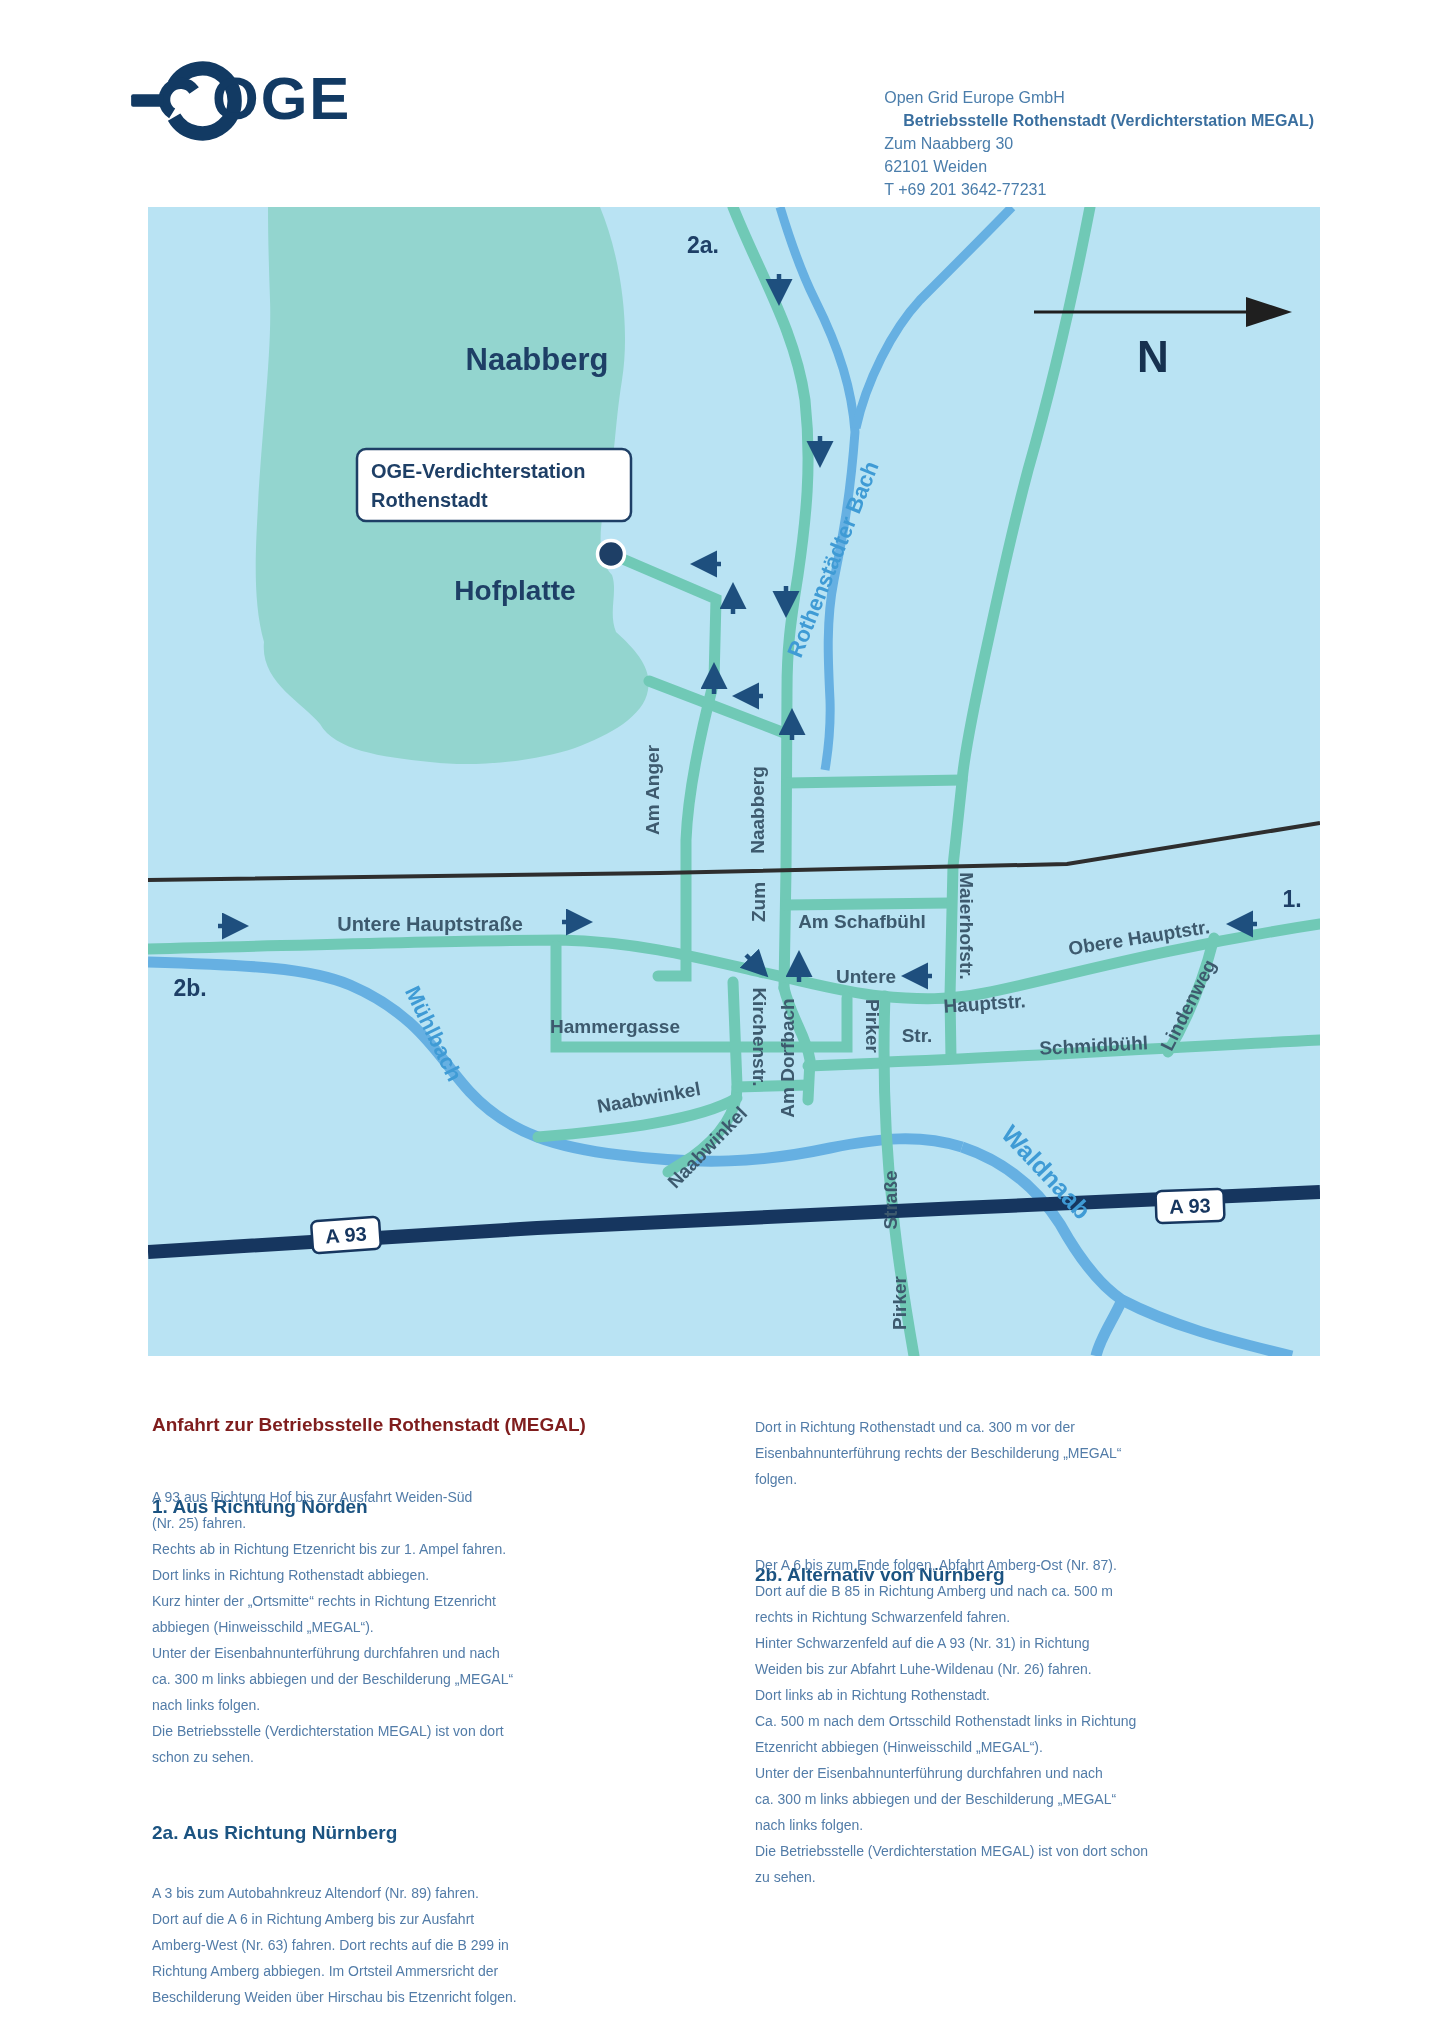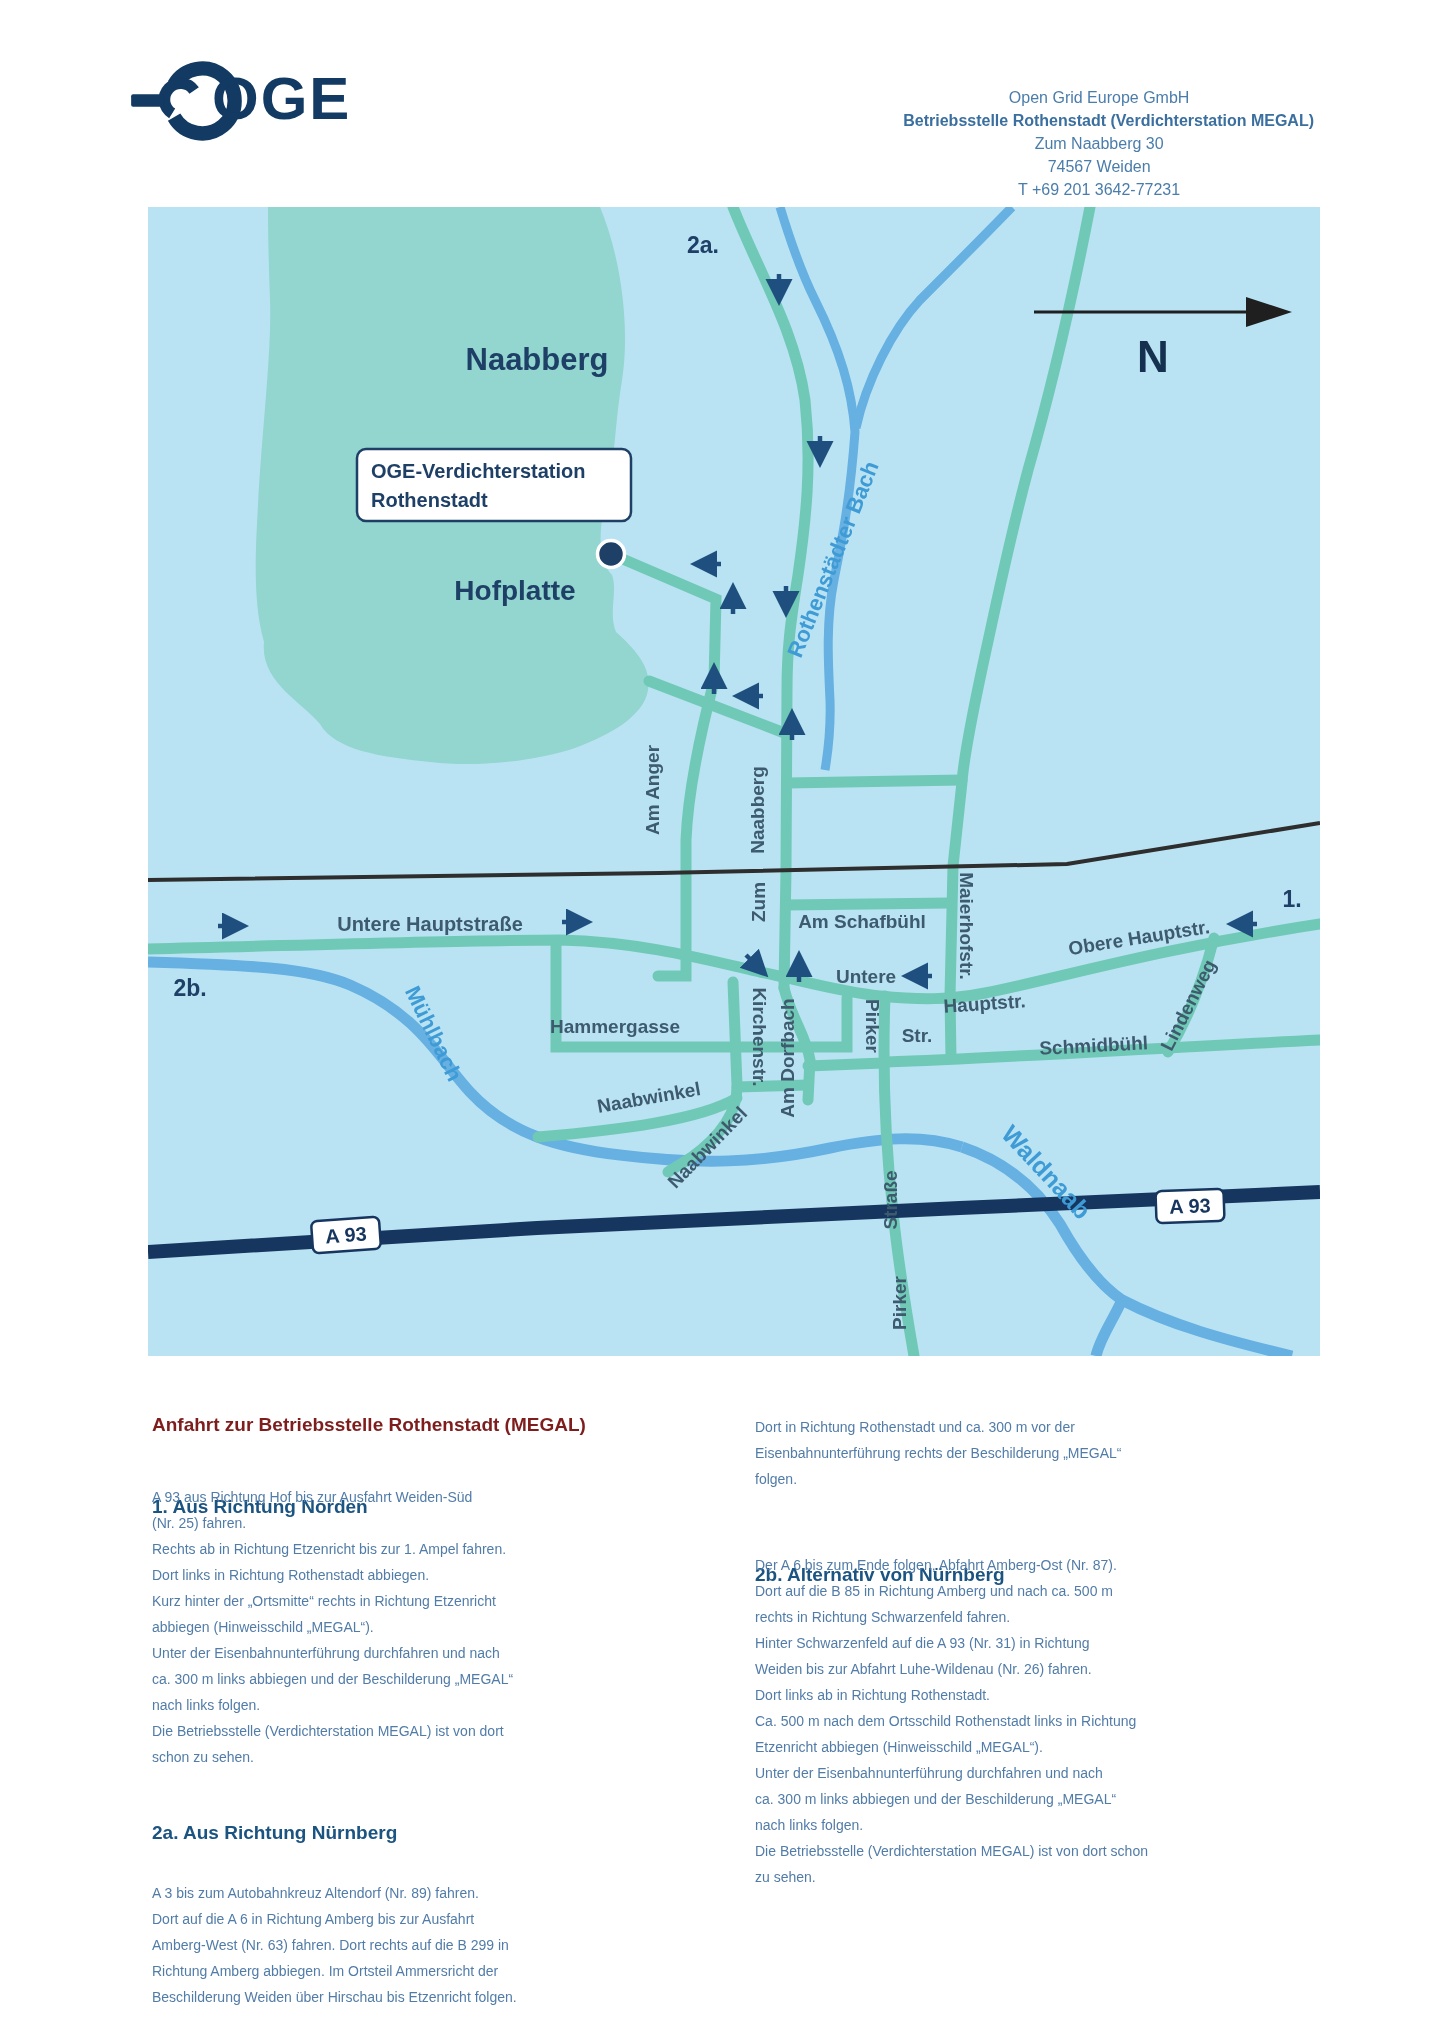--- a/index.html
+++ b/index.html
@@ -2,21 +2,21 @@
 <html><head>
 <meta charset="utf-8">
 <style>
   html,body{margin:0;padding:0;background:#fff;}
   .page{position:relative;width:1440px;height:2038px;background:#ffffff;overflow:hidden;
         font-family:"Liberation Sans",sans-serif;}
   
   .logo{position:absolute;left:116px;top:58px;width:330px;height:84px;}
   .logo-word{position:absolute;left:212px;top:64px;font-size:60px;font-weight:bold;
              color:#123a63;letter-spacing:2px;}
-  .addr{position:absolute;right:126px;top:86px;text-align:center;color:#4a7dab;
+  .addr{position:absolute;right:126px;top:86px;text-align:left;color:#4a7dab;
         font-size:16px;line-height:23px;}
   .addr .bold{font-weight:bold;color:#3a6f9f;margin-left:19px;}
   
   .map{position:absolute;left:148px;top:207px;width:1172px;height:1149px;display:block;}
   svg text{font-family:"Liberation Sans",sans-serif;}
   .lbl-street{font-weight:bold;font-size:19px;fill:#3d5a6e;}
   .lbl-street-lg{font-weight:bold;font-size:20px;fill:#3d5a6e;}
   .lbl-area{font-weight:bold;font-size:31px;fill:#1e3f66;}
   .lbl-area2{font-weight:bold;font-size:28px;fill:#1e3f66;}
   .lbl-marker{font-weight:bold;font-size:23px;fill:#1e3f66;}
@@ -41,21 +41,21 @@
       <path d="M163,84 A34,34 0 1 1 163,118" fill="none" stroke="#123a63" stroke-width="15"></path>
       <path d="M184,90 A17,17 0 1 0 161,114" fill="none" stroke="#123a63" stroke-width="12"></path>
       <rect x="118" y="94" width="34" height="13" rx="2" fill="#123a63"></rect>
     </g>
   </svg>
   <div class="logo-word">OGE</div>
   <div class="addr">
     <div>Open Grid Europe GmbH</div>
     <div class="bold">Betriebsstelle Rothenstadt (Verdichterstation MEGAL)</div>
     <div>Zum Naabberg 30</div>
-    <div>74567 Weiden</div>
+    <div>62101 Weiden</div>
     <div>T +69 201 3642-77231</div>
   </div>
 
   <svg class="map" viewBox="148 207 1172 1149">
     <defs>
       <marker id="ah" markerWidth="7" markerHeight="7" refX="4" refY="3" orient="auto" markerUnits="strokeWidth">
         <path d="M0,0 L6,3 L0,6 Z" fill="#1e4f7e"></path>
       </marker>
     </defs>
 

